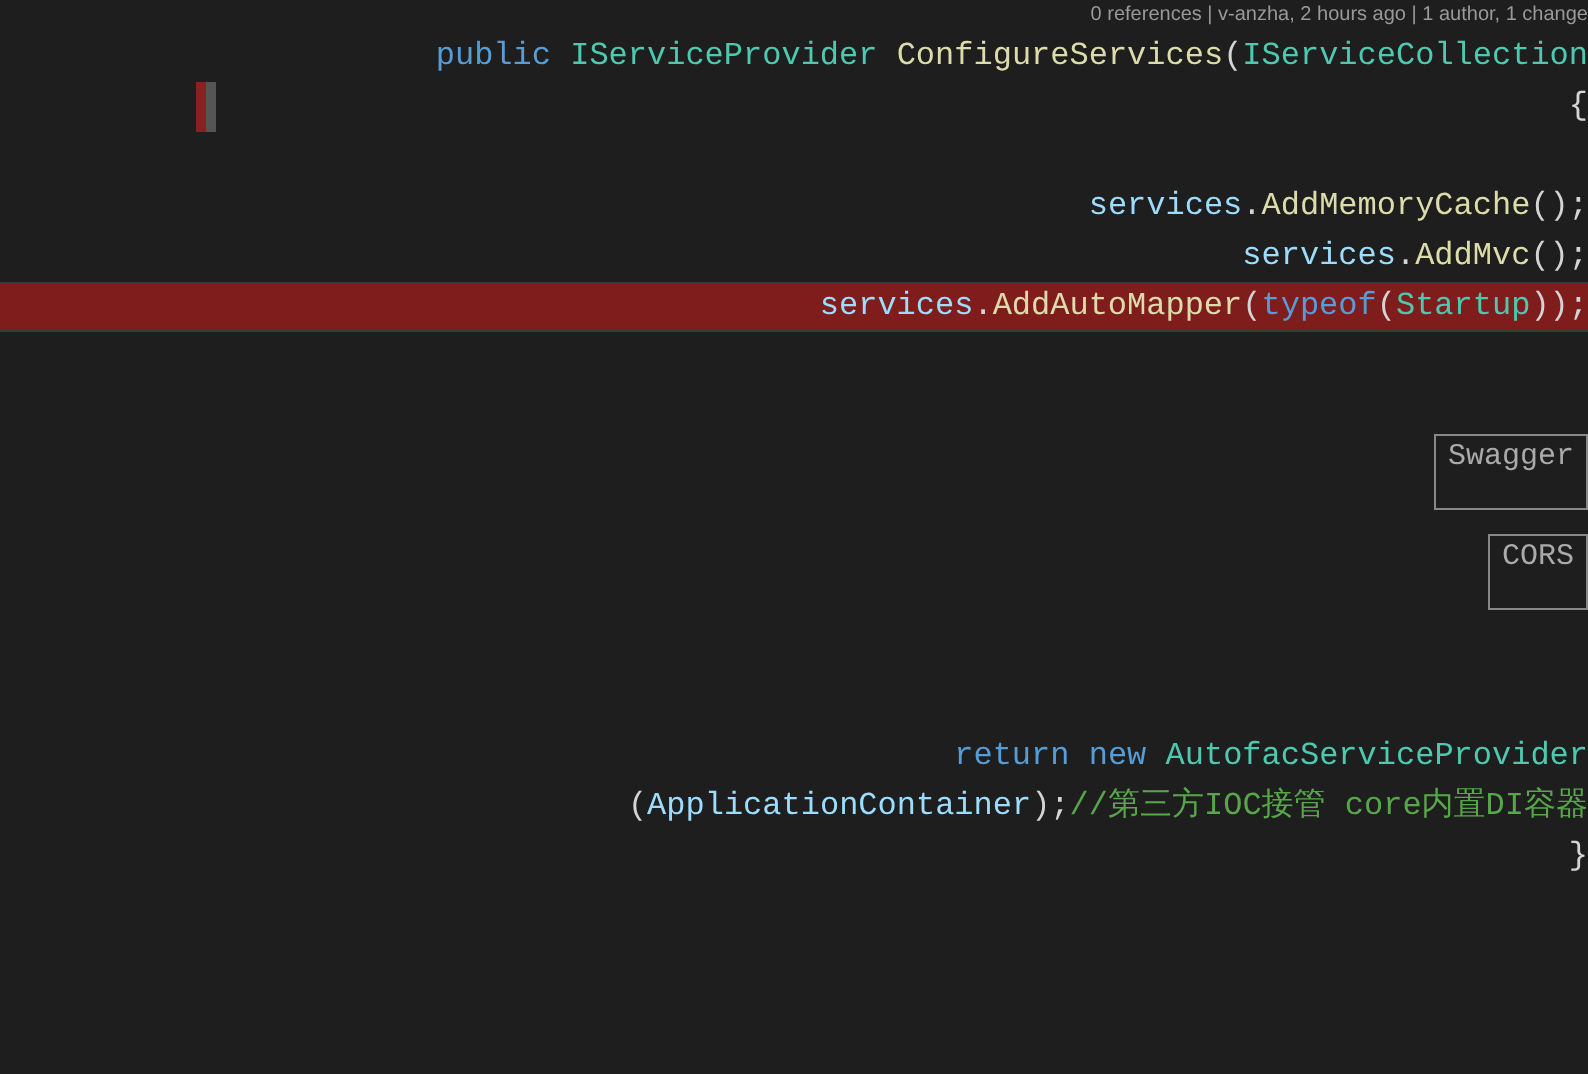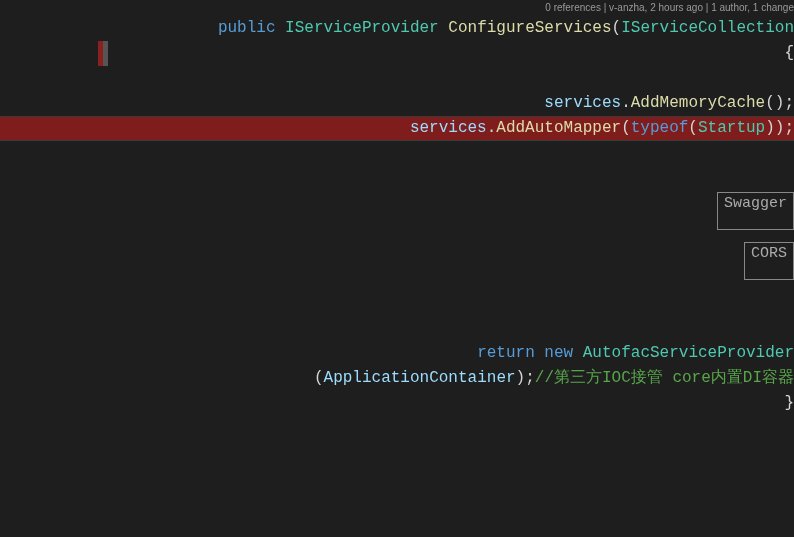--- a/index.html
+++ b/index.html
@@ -84,20 +84,21 @@
 
   <div class="line"><span class="keyword">public</span> <span class="type">IServiceProvider</span> <span class="method">ConfigureServices</span><span class="punct">(</span><span class="type">IServiceCollection</span></div>
 
 
   <div class="line" style="padding-left:98px;"><span class="red-mark"></span><span class="punct" style="margin-left:0;">{</span></div>
 
   <div class="line"></div>
 
   <div class="line">   <span class="local">services</span><span class="punct">.</span><span class="method">AddMemoryCache</span><span class="punct">();</span></div>
 
+  <div class="line">   <span class="local">services</span><span class="punct">.</span><span class="method">AddMvc</span><span class="punct">();</span></div>
 
   <div class="line current-line">   <span class="local">services</span><span class="punct">.</span><span class="method">AddAutoMapper</span><span class="punct">(</span><span class="keyword">typeof</span><span class="punct">(</span><span class="type">Startup</span><span class="punct">));</span></div>
 
   <div class="line"></div>
   <div class="line"></div>
 
   <div class="line">   <span class="region-box">Swagger</span></div>
 
   <div class="line"></div>
 

